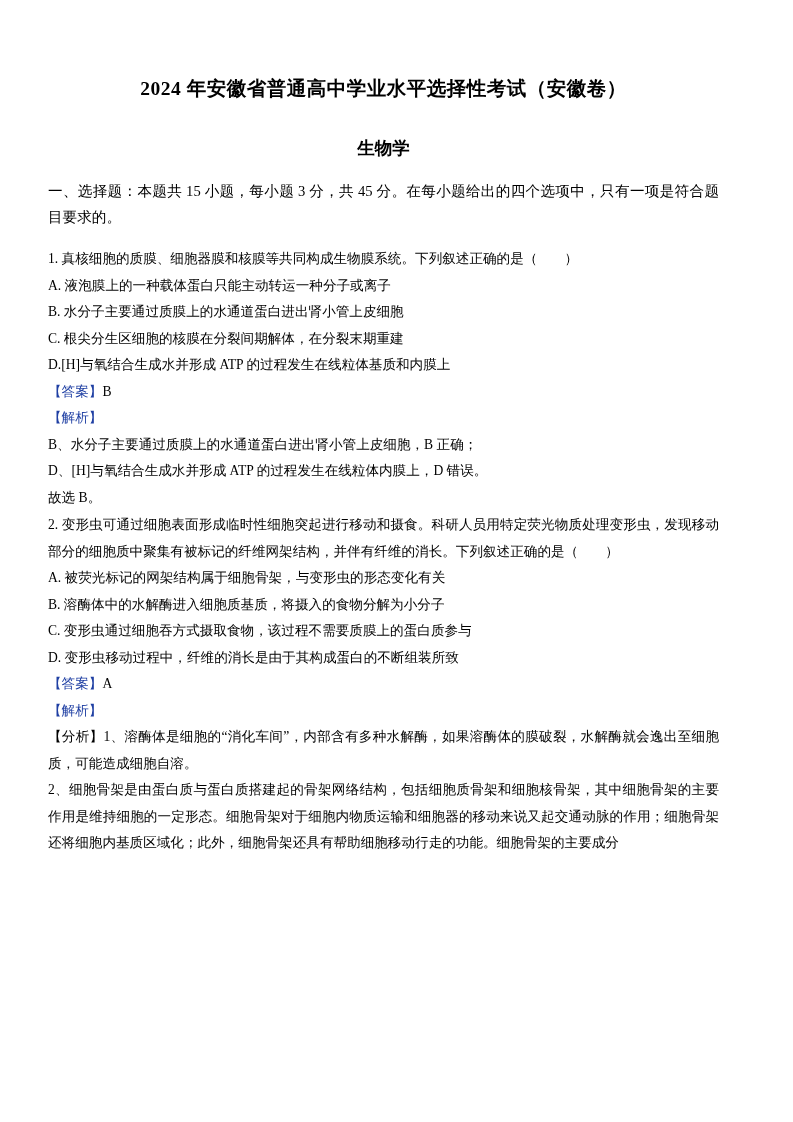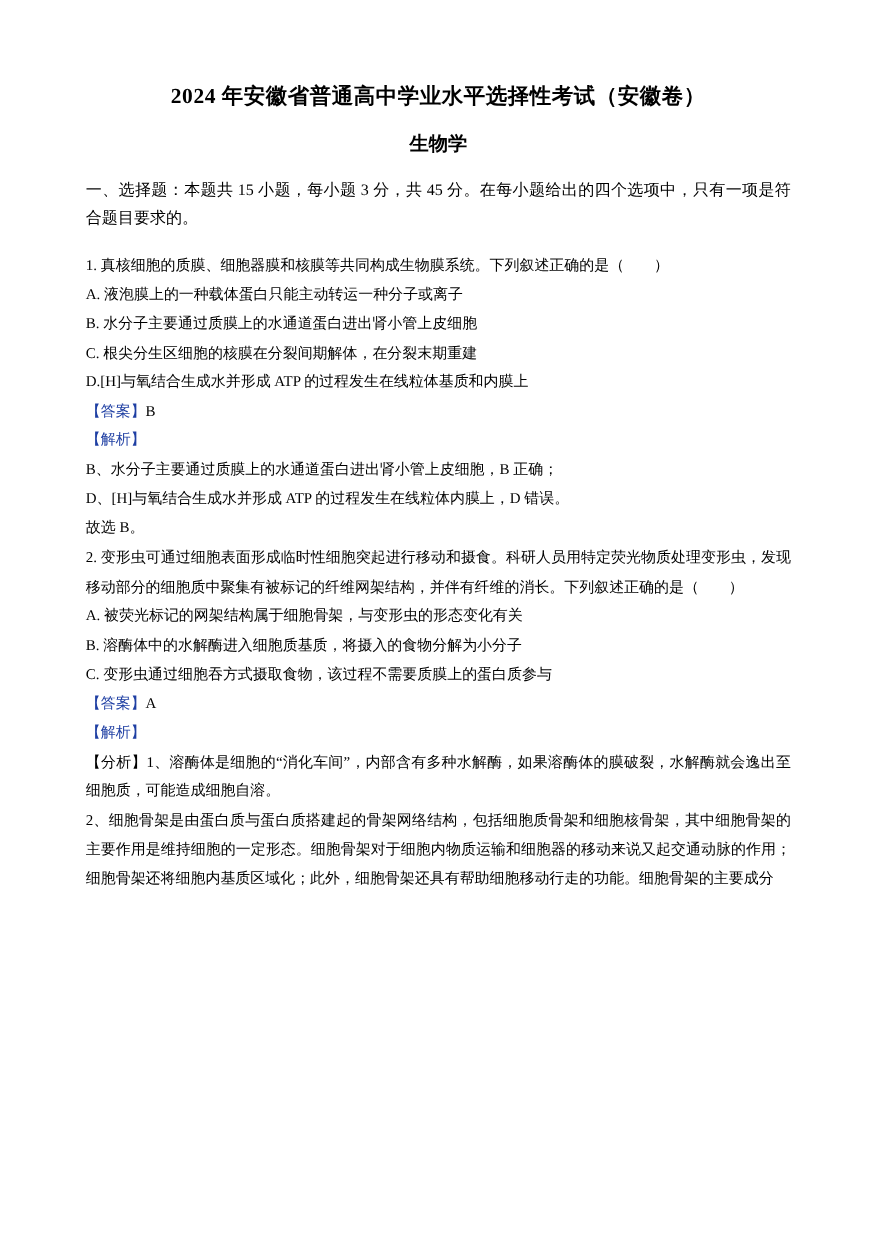--- a/index.html
+++ b/index.html
@@ -10,36 +10,36 @@
   body {
     width: 793px;
     height: 1122px;
     font-family: "Liberation Serif", "DejaVu Serif", serif;
     color: #000000;
   }
   .page {
     width: 793px;
     height: 856px;
     box-sizing: border-box;
-    padding: 52px 74px 40px 78px;
+    padding: 52px 74px 40px 48px;
     position: relative;
   }
   .doc-title {
     text-align: center;
     font-size: 19.5px;
     font-weight: bold;
     letter-spacing: 0.5px;
     margin: 22px 0 0 0;
     line-height: 1.5;
   }
   .doc-subtitle {
     text-align: center;
     font-size: 17.5px;
     font-weight: bold;
-    margin: 14px 0 0 0;
+    margin: 32px 0 0 0;
     line-height: 1.5;
   }
   .section-head {
     font-size: 14.6px;
     font-weight: normal;
     line-height: 1.85;
     margin-top: 16px;
     text-align: justify;
   }
   .para {
@@ -91,19 +91,20 @@
     <p class="para">B、水分子主要通过质膜上的水通道蛋白进出肾小管上皮细胞，B 正确；</p>
     <p class="para">D、[H]与氧结合生成水并形成 ATP 的过程发生在线粒体内膜上，D 错误。</p>
     <p class="para">故选 B。</p>
   </div>
 
   <div class="block">
     <p class="q">2. 变形虫可通过细胞表面形成临时性细胞突起进行移动和摄食。科研人员用特定荧光物质处理变形虫，发现移动部分的细胞质中聚集有被标记的纤维网架结构，并伴有纤维的消长。下列叙述正确的是（　　）</p>
     <p class="opt">A. 被荧光标记的网架结构属于细胞骨架，与变形虫的形态变化有关</p>
     <p class="opt">B. 溶酶体中的水解酶进入细胞质基质，将摄入的食物分解为小分子</p>
     <p class="opt">C. 变形虫通过细胞吞方式摄取食物，该过程不需要质膜上的蛋白质参与</p>
+    <p class="opt">D. 变形虫移动过程中，纤维的消长是由于其构成蛋白的不断组装所致</p>
     <p class="para"><span class="ans-label">【答案】</span><span>A</span></p>
     <p class="para blue">【解析】</p>
     <p class="para">【分析】1、溶酶体是细胞的“消化车间”，内部含有多种水解酶，如果溶酶体的膜破裂，水解酶就会逸出至细胞质，可能造成细胞自溶。</p>
     <p class="para">2、细胞骨架是由蛋白质与蛋白质搭建起的骨架网络结构，包括细胞质骨架和细胞核骨架，其中细胞骨架的主要作用是维持细胞的一定形态。细胞骨架对于细胞内物质运输和细胞器的移动来说又起交通动脉的作用；细胞骨架还将细胞内基质区域化；此外，细胞骨架还具有帮助细胞移动行走的功能。细胞骨架的主要成分</p>
   </div>
 
 </div>
 
 </body></html>

